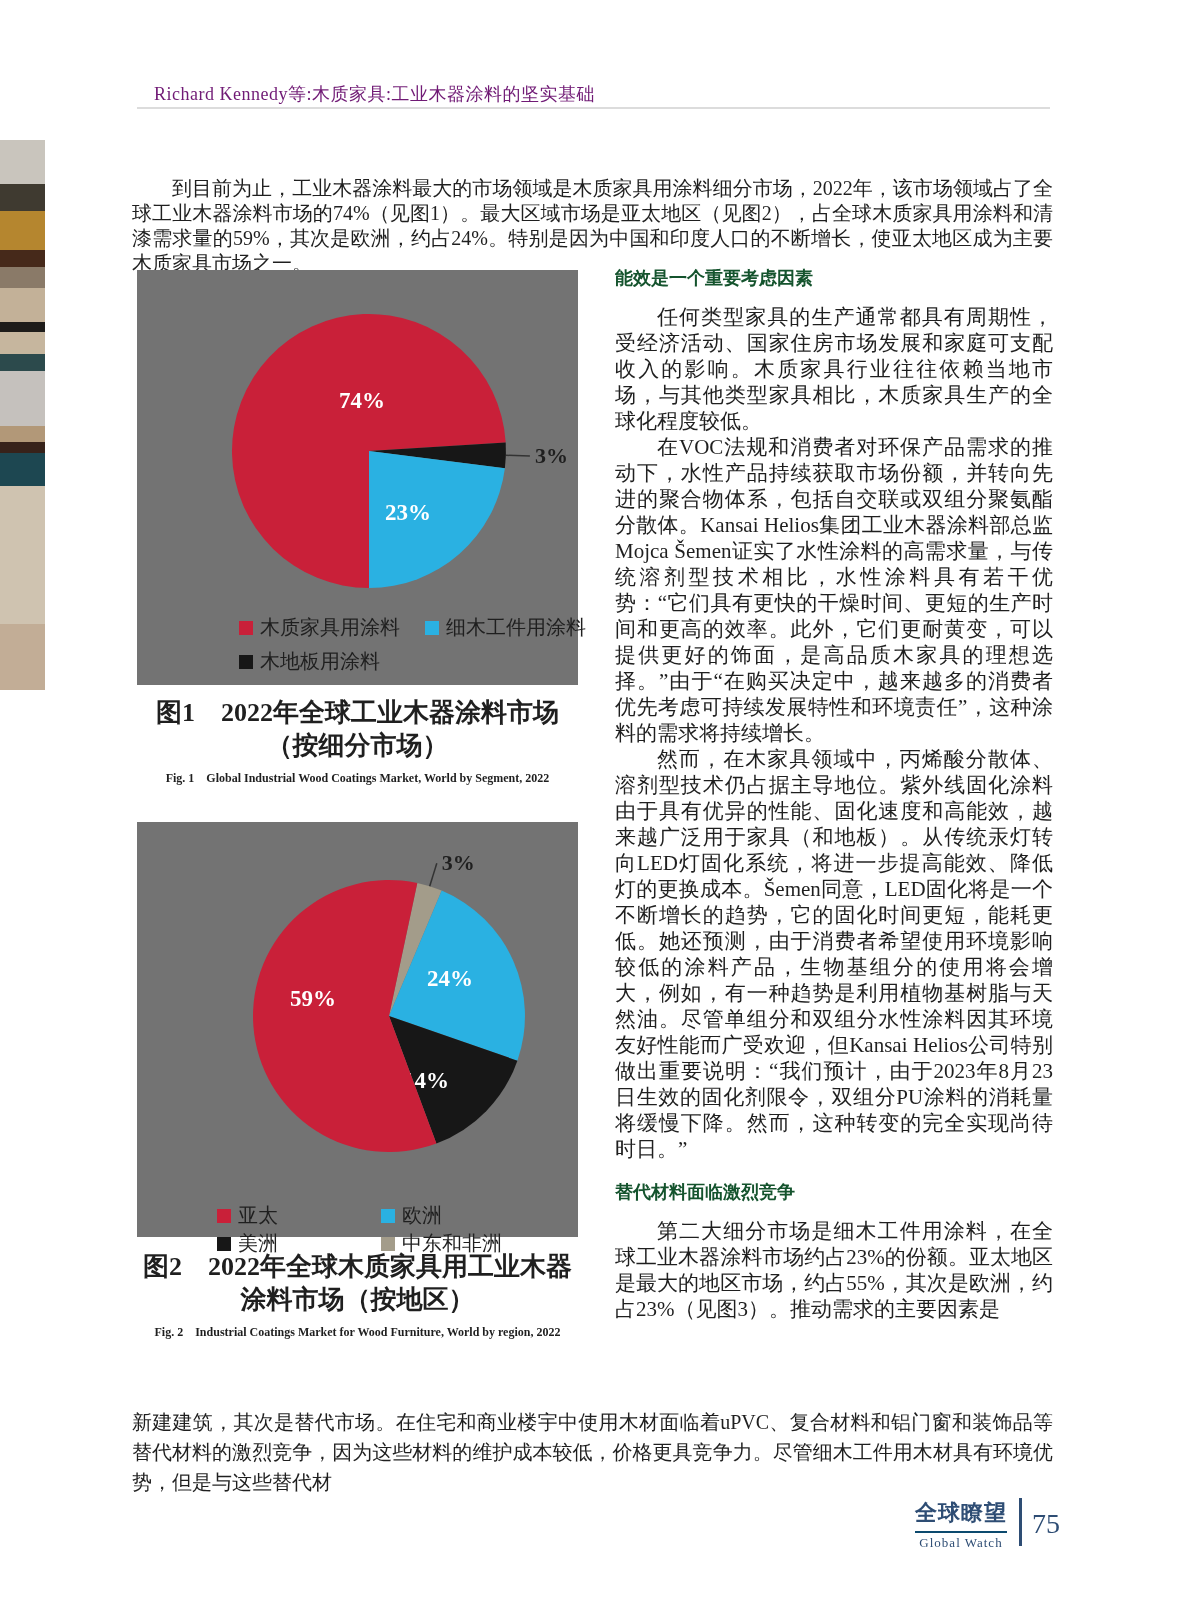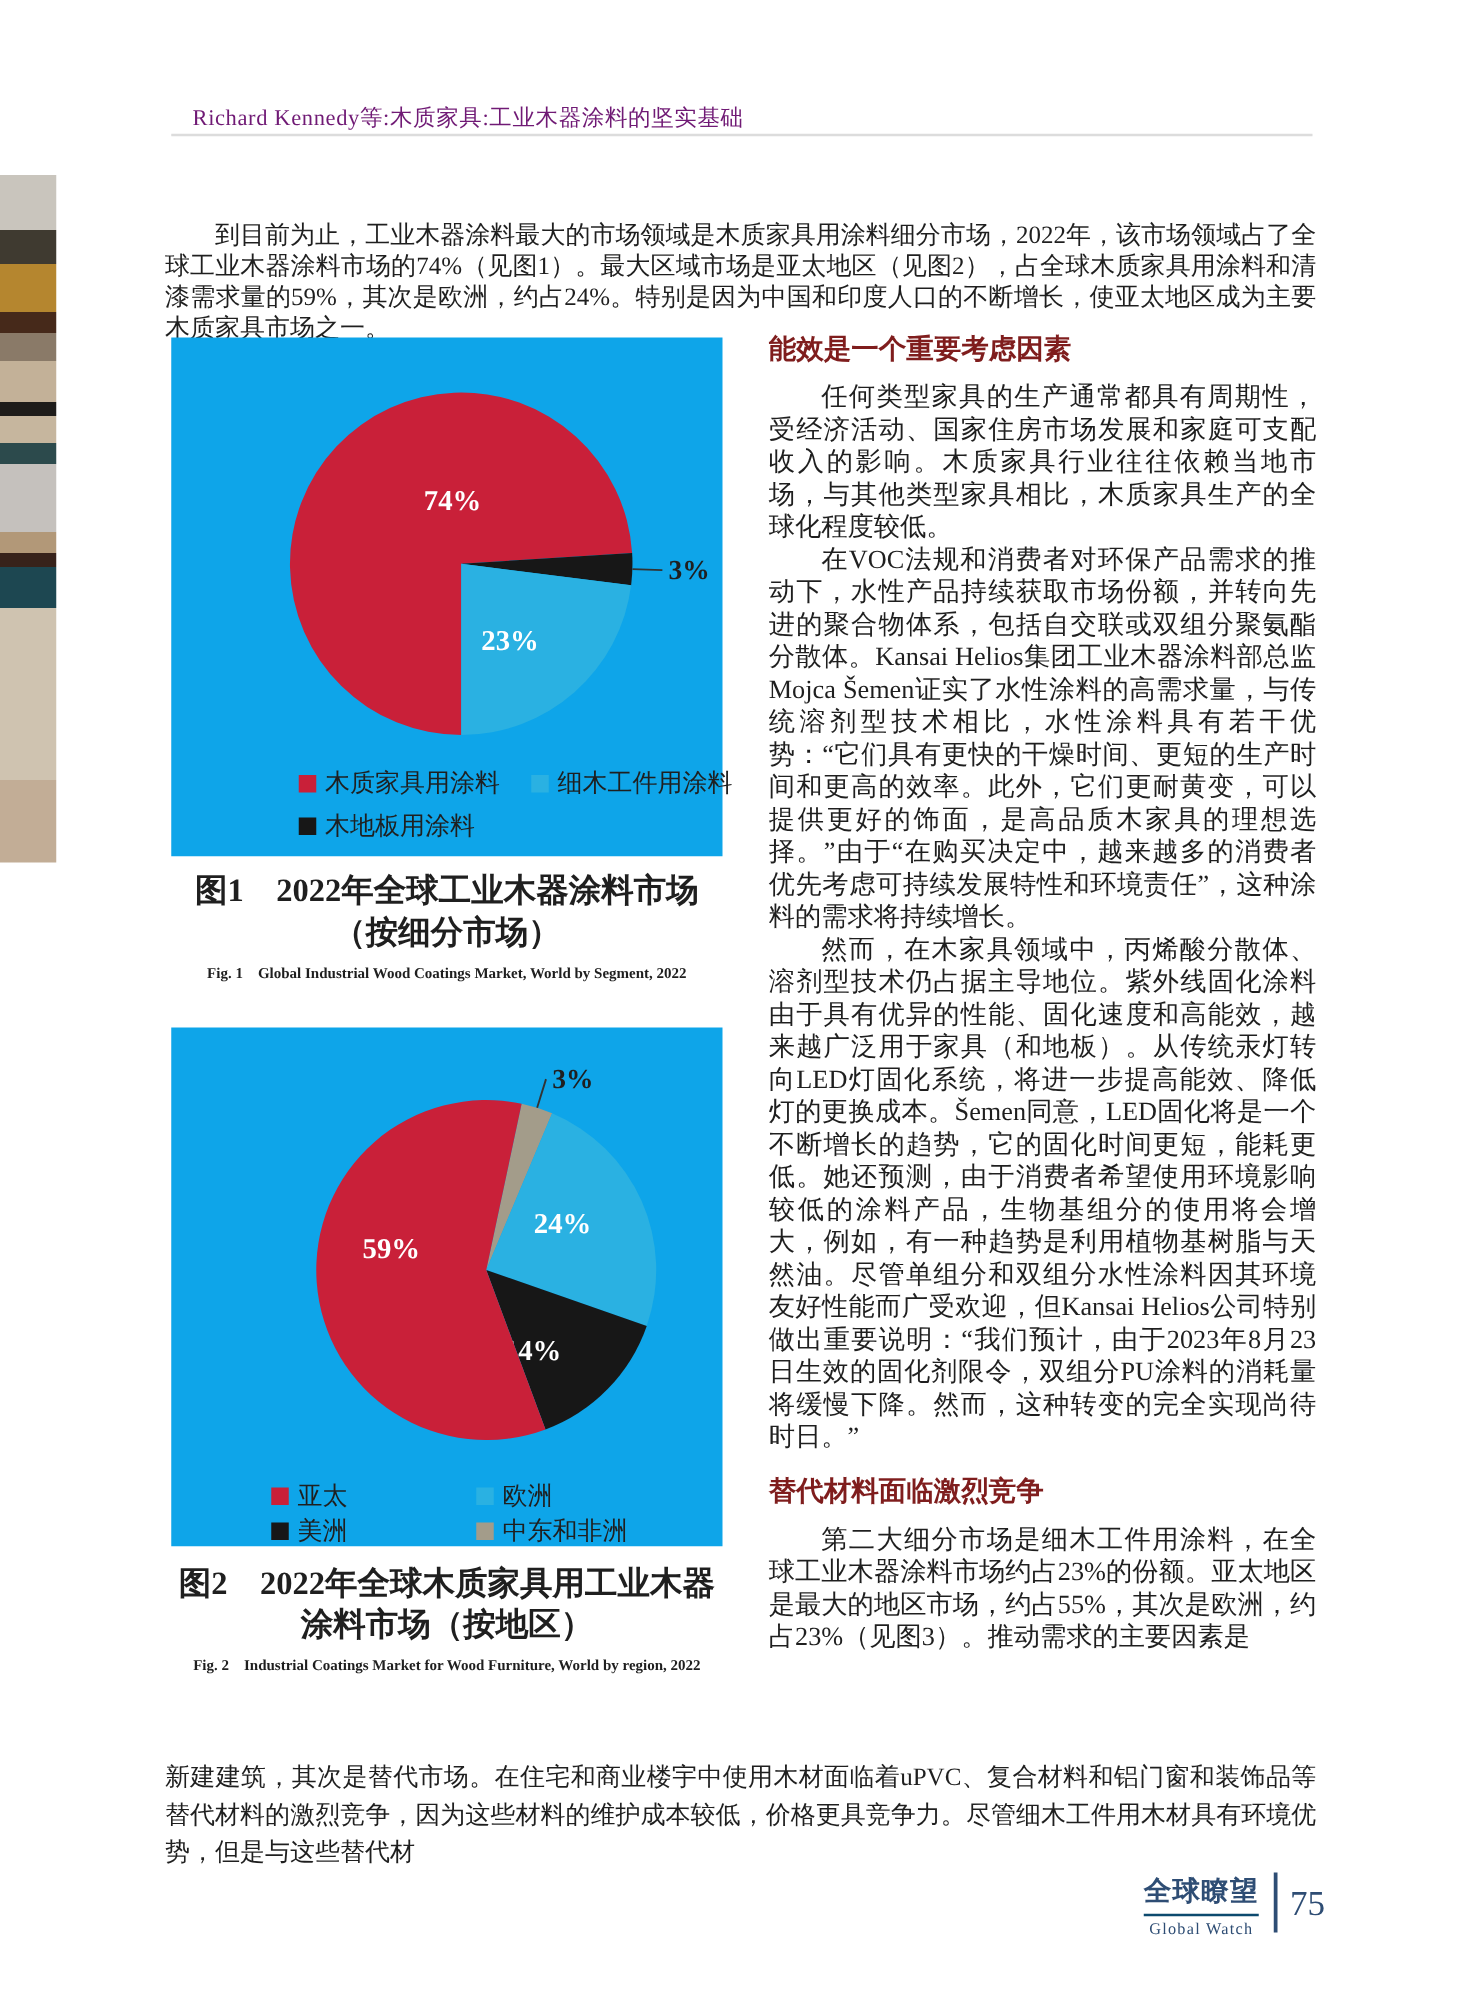--- a/index.html
+++ b/index.html
@@ -24,49 +24,49 @@
       #cfc3b0 63%,#cfc3b0 88%,
       #c2ad96 88%,#c2ad96 100%);}
 
   .running-head{position:absolute;left:154px;top:82px;width:913px;text-align:left;
     font-size:18px;color:#701a75;letter-spacing:0.5px;}
   .head-rule{position:absolute;left:137px;top:107px;width:913px;height:2px;background:#dcdcdc;}
 
   .intro{position:absolute;left:132px;top:156px;width:921px;
     font-size:20px;line-height:25px;text-align:justify;text-indent:2em;}
 
-  .fig-panel{position:absolute;left:137px;width:441px;height:415px;background:#0ea5e9;}
+  .fig-panel{position:absolute;left:137px;width:441px;height:415px;background:#737373;}
   #fig1-panel{top:270px;}
   #fig2-panel{top:822px;}
   .fig-panel svg{position:absolute;left:0;top:0;}
 
   .pie-label{font-family:"Liberation Serif","DejaVu Serif",serif;font-weight:bold;}
   .pie-label-in{font-size:23px;fill:#ffffff;}
   .pie-label-out{font-size:22px;fill:#1f1f1f;font-weight:bold;}
 
   .legend{position:absolute;left:0;width:100%;}
   #fig1-legend{top:341px;}
-  #fig2-legend{top:362px;}
+  #fig2-legend{top:380px;}
   .legend-row{white-space:nowrap;}
   #fig1-legend .legend-row{padding-left:102px;line-height:32px;}
   #fig2-legend .legend-row{padding-left:80px;line-height:27px;}
   .legend-item{display:inline-block;font-size:20px;}
   #fig1-legend .legend-item{width:186px;}
   #fig2-legend .legend-item{width:164px;}
   .legend-sq{display:inline-block;width:14px;height:14px;margin-right:7px;transform:translateY(1px);}
 
   .caption{position:absolute;left:137px;width:441px;text-align:center;line-height:33px;}
   #caption1{top:696px;}
   #caption2{top:1250px;}
   .caption-cn{font-size:26px;font-weight:bold;}
   .caption-en{font-size:12px;font-weight:bold;font-family:"Liberation Serif","DejaVu Serif",serif;}
 
   .right-col{position:absolute;left:615px;top:264px;width:438px;}
-  .right-col h2{margin:0 0 10px 0;font-size:22px;line-height:30px;font-weight:bold;color:#7f1d1d;
-    font-family:Liberation Sans, sans-serif;}
+  .right-col h2{margin:0 0 10px 0;font-size:18px;line-height:30px;font-weight:bold;color:#14532d;
+    font-family:Liberation Mono, monospace;}
   .right-col h2.second{margin-top:16px;}
   .right-col p{margin:0;font-size:21px;line-height:26px;text-align:justify;text-indent:2em;}
 
   .continuation{position:absolute;left:132px;top:1362px;width:921px;
     font-size:20px;line-height:30px;text-align:justify;margin-top:45px;}
 
   .footer{position:absolute;right:127px;top:1498px;display:flex;align-items:flex-start;}
   .footer-brand{text-align:center;}
   .footer-cn{font-size:22px;font-weight:bold;color:#2e4d74;letter-spacing:1px;
     border-bottom:2px solid #0c4a6e;padding-bottom:3px;

